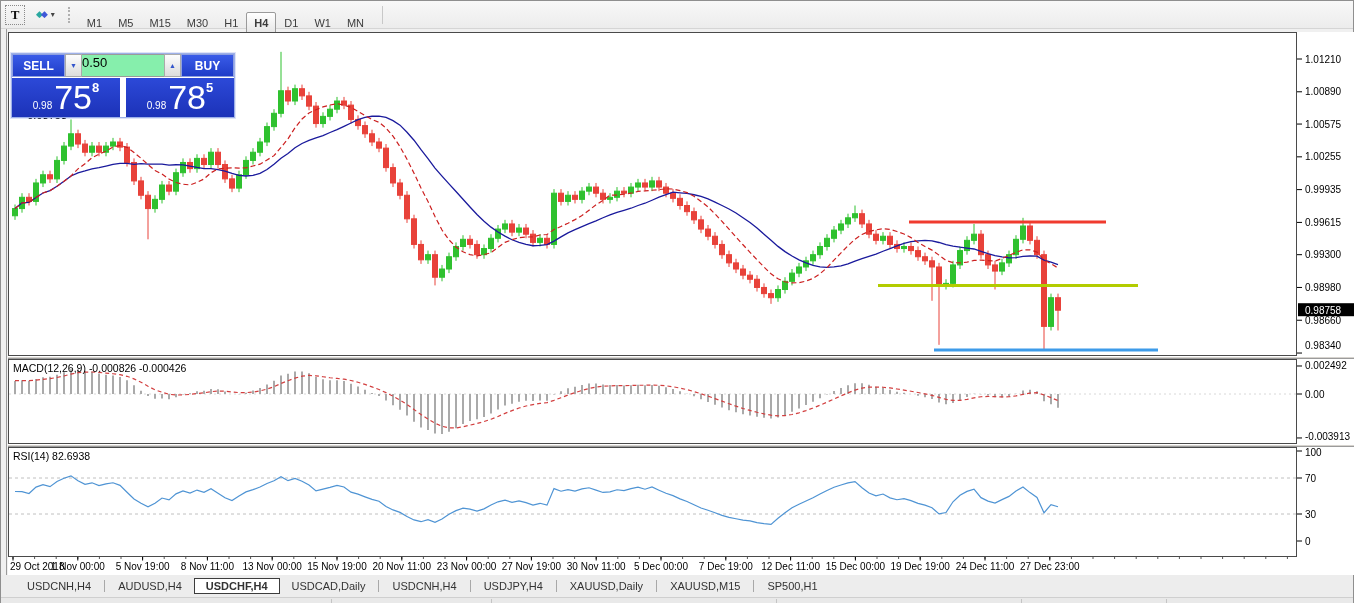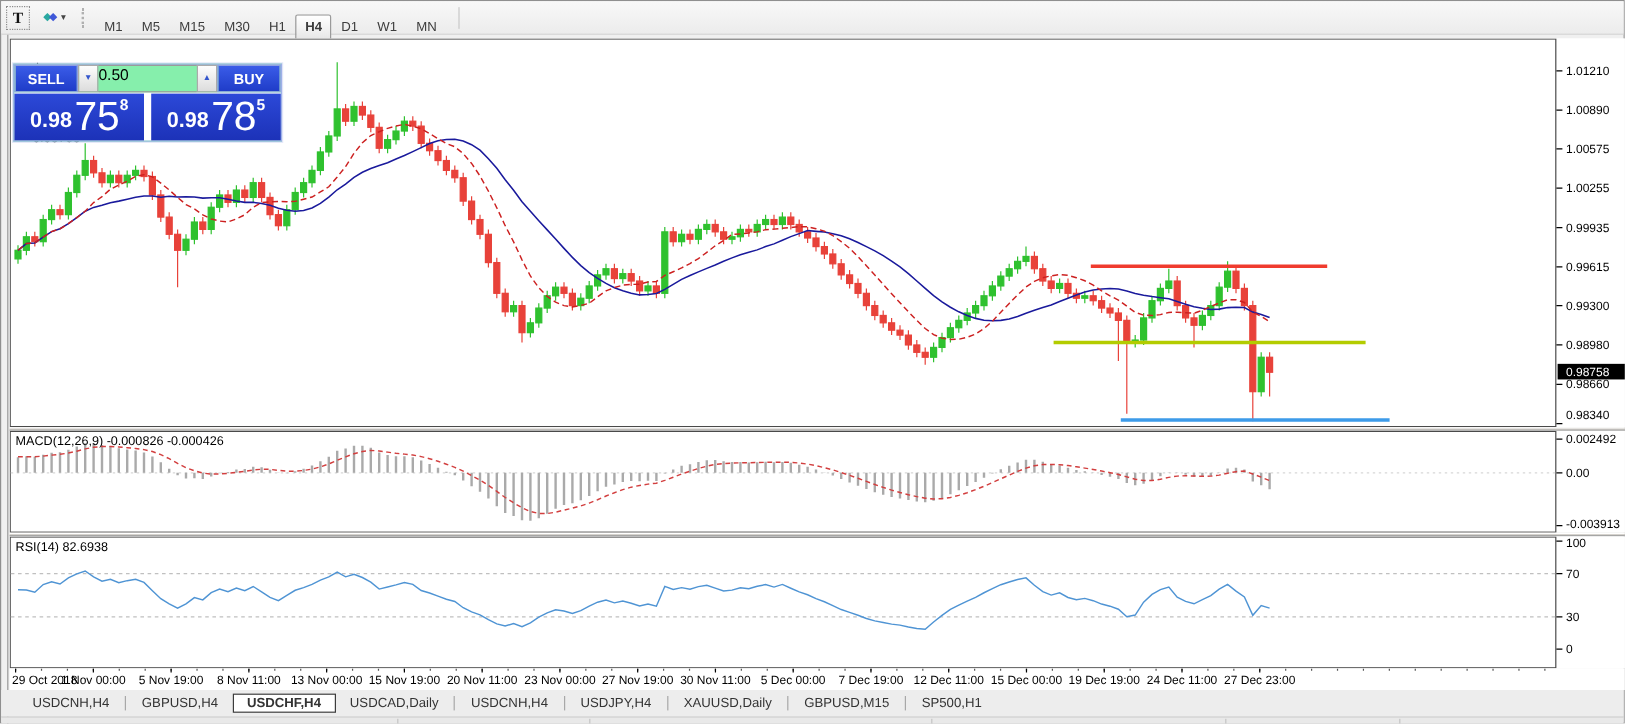--- a/index.html
+++ b/index.html
@@ -42,21 +42,21 @@
   .trow1{display:flex;height:23px;align-items:stretch}
   .btn-blue{flex:0 0 53px;background:linear-gradient(#3a5ce8,#1f3cc8);color:#fff;border:1px solid #8fa0e0;
     font-size:12px;font-weight:bold;display:flex;align-items:center;justify-content:center;cursor:pointer}
   .spin{flex:0 0 17px;background:linear-gradient(#fdfdfd,#dcdcdc);border:1px solid #aaa;color:#3355cc;
     font-size:7px;display:flex;align-items:center;justify-content:center;cursor:pointer}
   .vol{flex:1 1 auto;border:1px solid #9a9a9a;border-left:none;border-right:none;font-size:13px;
     text-align:left;padding-right:6px;color:#000;font-family:"Liberation Sans",sans-serif}
   .trow2{display:flex;height:40px;gap:6px;background:#fff;padding-top:1px}
   .quote{flex:1;background:linear-gradient(#2c49d8,#1c32b8);color:#fff;display:flex;align-items:flex-end;
     justify-content:center;padding-bottom:4px;cursor:pointer}
-  .q-small{font-size:18px;font-weight:bold;margin-right:2px;line-height:1.4}
+  .q-small{font-size:10px;font-weight:normal;margin-right:2px;line-height:1.4}
   .q-big{font-size:34px;font-weight:normal;line-height:0.95}
   .q-sup{font-size:13px;font-weight:bold;align-self:flex-start;margin-top:2px}
   
   .tabbar{position:absolute;left:0;top:574px;width:100%;height:22px;background:#ededed;display:flex;align-items:center;padding-left:14px;}
   .tab{font-size:11px;color:#333;padding:2px 12px;cursor:pointer;white-space:nowrap}
   .tab.active{border:1px solid #3c3c3c;background:#ffffff;font-weight:bold;padding:1px 11px}
   .tabsep{width:1px;height:12px;background:#a8a8a8;margin:0 1px}
   .bottomstrip{position:absolute;left:0;top:596px;width:100%;height:7px;background:#e9e9e9;border-top:1px solid #cfcfcf}
   .bsep{position:absolute;top:1px;width:1px;height:5px;background:#c4c4c4}
 </style>
@@ -738,31 +738,31 @@
         <span class="q-small">0.98</span>
         <span class="q-big">78</span>
         <span class="q-sup">5</span>
       </div>
     </div>
   </div>
 
   <div class="tabbar" id="tabbar">
       <div class="tab">USDCNH,H4</div>
       <div class="tabsep"></div>
-      <div class="tab">GBPUSD,H4</div>
+      <div class="tab">AUDUSD,H4</div>
       <div class="tab active">USDCHF,H4</div>
       <div class="tab">USDCAD,Daily</div>
       <div class="tabsep"></div>
       <div class="tab">USDCNH,H4</div>
       <div class="tabsep"></div>
       <div class="tab">USDJPY,H4</div>
       <div class="tabsep"></div>
       <div class="tab">XAUUSD,Daily</div>
       <div class="tabsep"></div>
-      <div class="tab">GBPUSD,M15</div>
+      <div class="tab">XAUUSD,M15</div>
       <div class="tabsep"></div>
       <div class="tab">SP500,H1</div>
     </div>
   <div class="bottomstrip" id="bstrip">
       <div class="bsep" style="left: 330px;"></div>
       <div class="bsep" style="left: 490px;"></div>
       <div class="bsep" style="left: 775px;"></div>
       <div class="bsep" style="left: 1020px;"></div>
       <div class="bsep" style="left: 1165px;"></div>
     </div>

